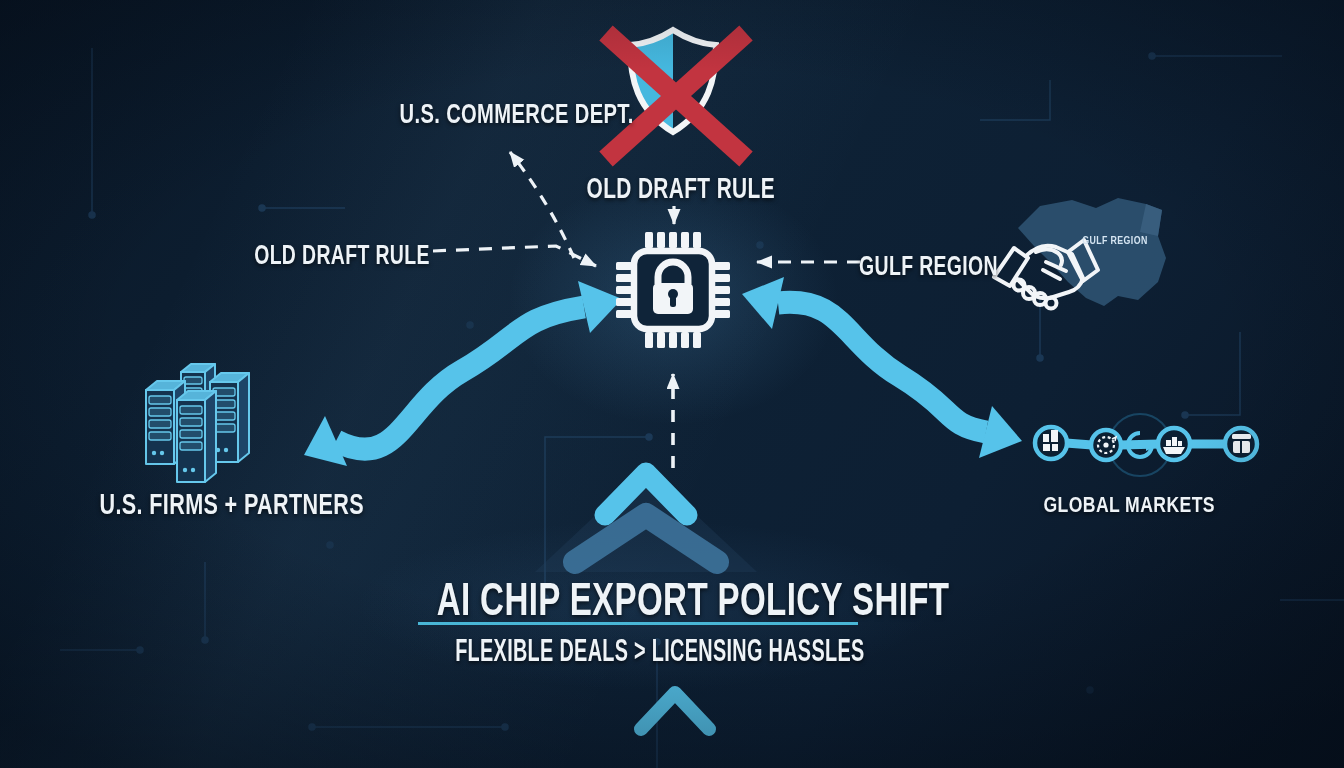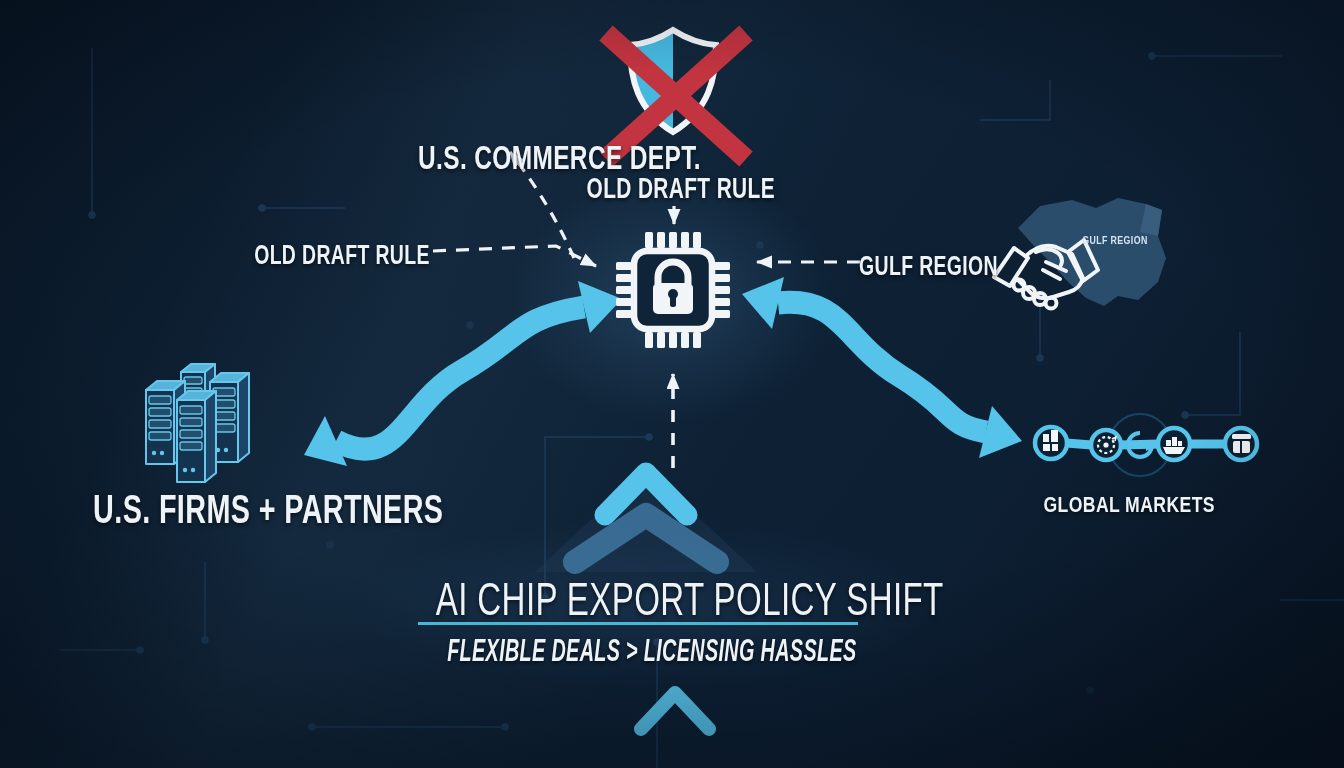--- a/index.html
+++ b/index.html
@@ -247,24 +247,24 @@
     <g>
       <polygon points="646,468 757,572 535,572" fill="#223f5c" opacity="0.35"></polygon>
       <polyline points="575,562 646,515 717,562" stroke="#3f77a0" stroke-width="24" fill="none" stroke-linecap="round" stroke-linejoin="round" opacity="0.85"></polyline>
       <polyline points="605,515 646,473 687,515" stroke="#56c3ea" stroke-width="21" fill="none" stroke-linecap="round" stroke-linejoin="round"></polyline>
     </g>
     <polyline points="641,729 675,693 709,729" stroke="#56c3ea" stroke-width="14" fill="none" stroke-linecap="round" stroke-linejoin="round"></polyline>
   </svg>
 
   <div class="vignette"></div>
 
-  <div class="lbl cx72" style="left:363px;top:98px;font-size:34px;margin-top:40px;"><span>U.S. COMMERCE DEPT.</span></div>
+  <div class="lbl cx72" style="left:354px;top:98px;font-size:28px;"><span>U.S. COMMERCE DEPT.</span></div>
   <div class="lbl cx72" style="left:531px;top:172px;font-size:29px;"><span>OLD DRAFT RULE</span></div>
   <div class="lbl cx72" style="left:192px;top:240px;font-size:27px;"><span>OLD DRAFT RULE</span></div>
   <div class="lbl cx72" style="left:778px;top:251px;font-size:27px;"><span>GULF REGION</span></div>
   <div class="lbl cx80" style="left:1055px;top:234px;font-size:11px;width:120px;color:#d5e5f2;text-shadow:none;"><span>GULF REGION</span></div>
-  <div class="lbl cx72" style="left:25px;top:487px;font-size:40px;"><span>U.S. FIRMS + PARTNERS</span></div>
+  <div class="lbl cx72" style="left:48px;top:487px;font-size:30px;"><span>U.S. FIRMS + PARTNERS</span></div>
   <div class="lbl cx80" style="left:979px;top:492px;font-size:22px;"><span>GLOBAL MARKETS</span></div>
 
-  <div class="lbl cx72" style="left:337px;top:572px;width:600px;font-size:46px;font-weight:400;"><span>AI CHIP EXPORT POLICY SHIFT</span></div>
+  <div class="lbl cx72" style="left:337px;top:572px;width:600px;font-size:46px;font-weight:700;"><span>AI CHIP EXPORT POLICY SHIFT</span></div>
   <div class="underline" style="left:418px;top:622px;width:440px;height:3px;"></div>
-  <div class="lbl cx64" style="left:332px;top:633px;width:600px;font-size:31px;font-style:italic;"><span>FLEXIBLE DEALS &gt; LICENSING HASSLES</span></div>
+  <div class="lbl cx64" style="left:340px;top:633px;width:600px;font-size:31px;"><span>FLEXIBLE DEALS &gt; LICENSING HASSLES</span></div>
 </div>
 
 </body></html>

